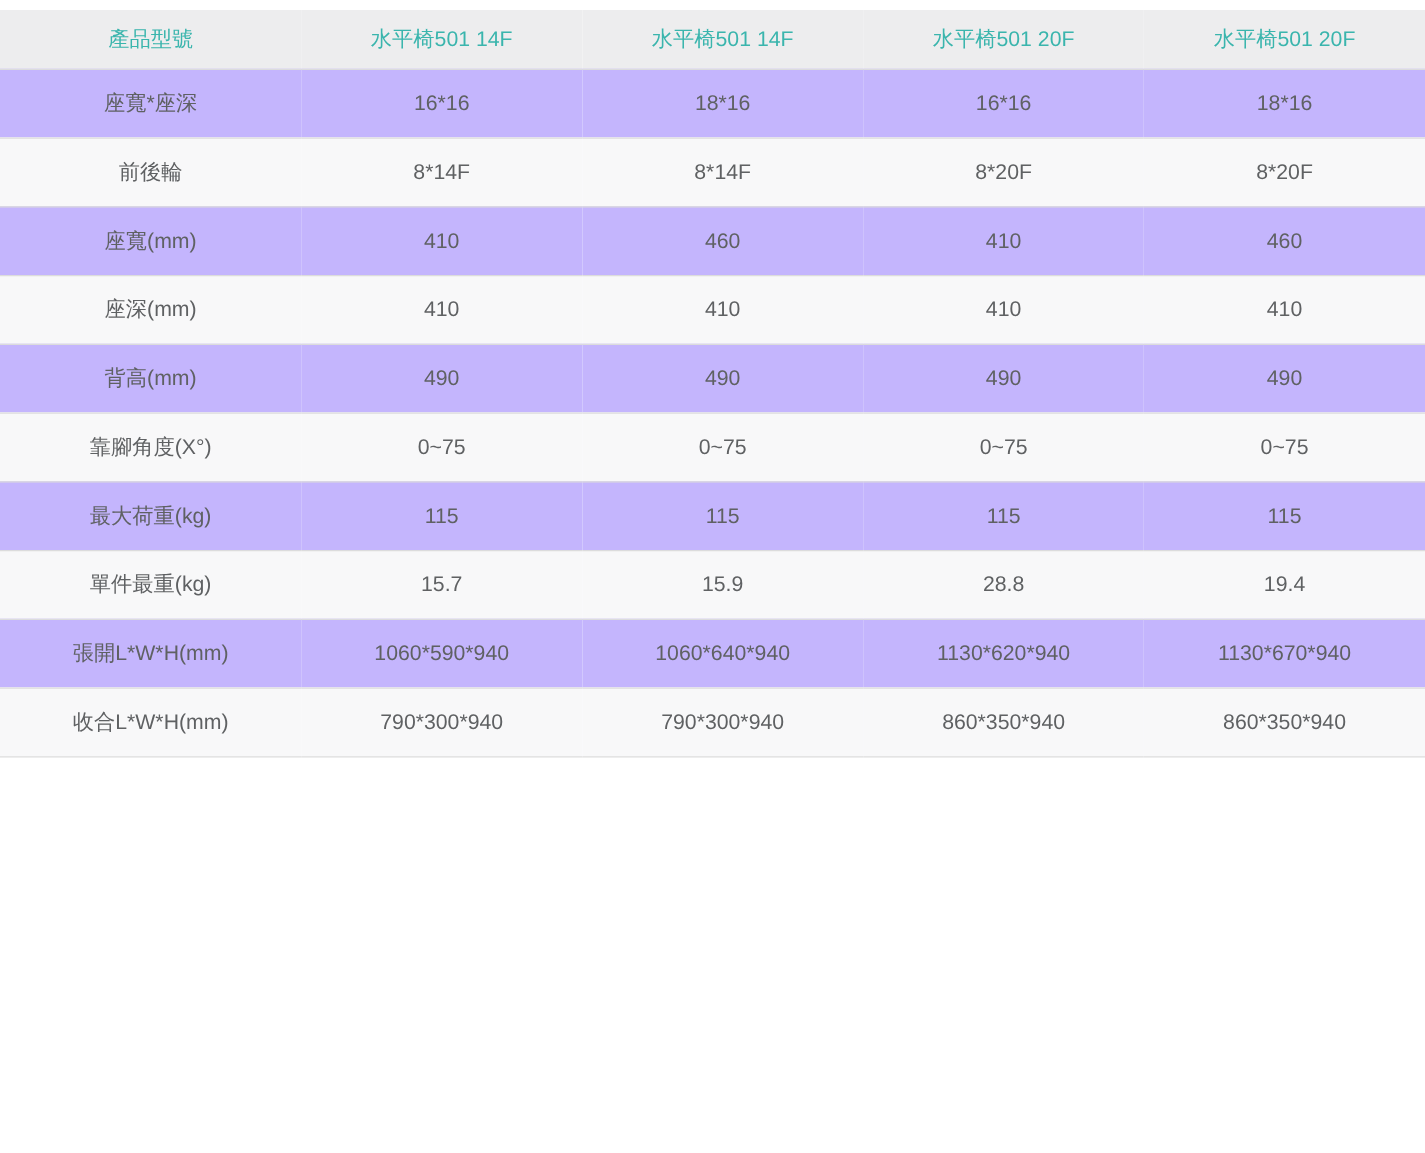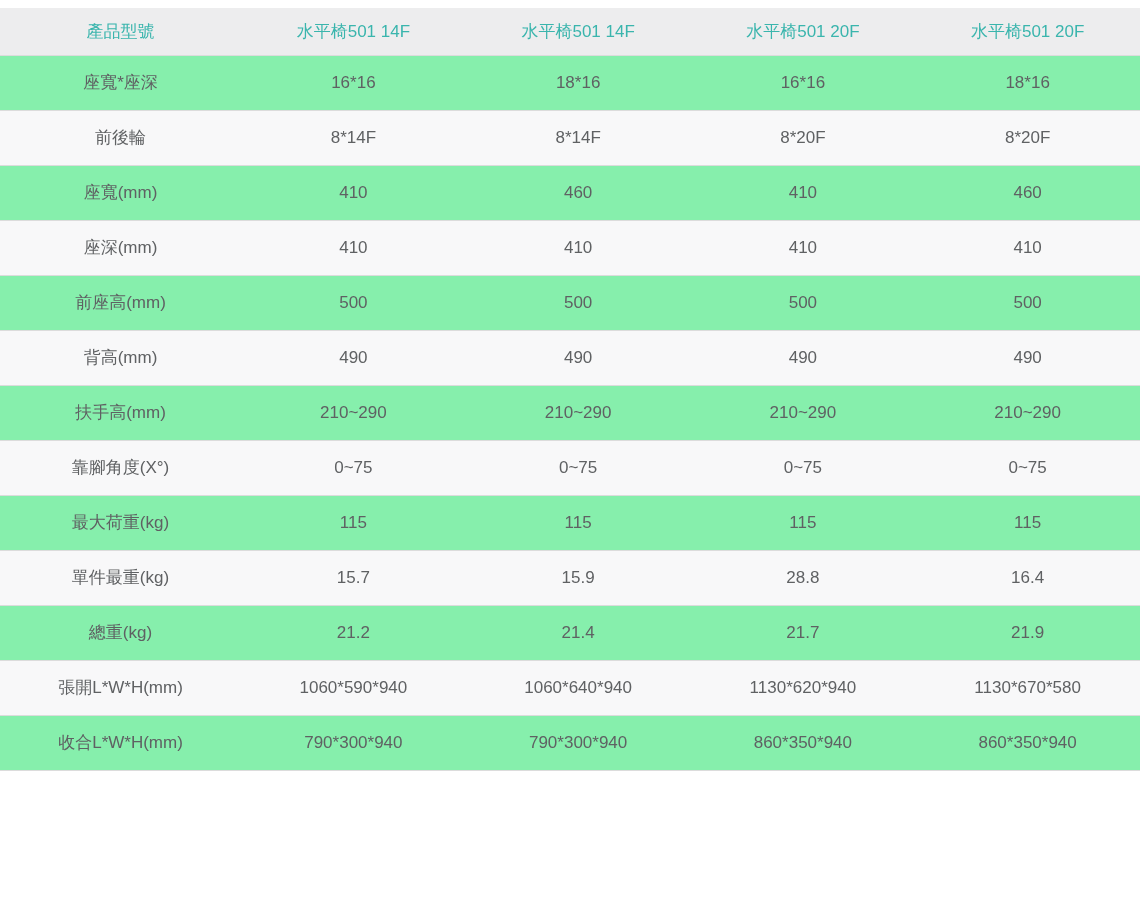--- a/index.html
+++ b/index.html
@@ -39,21 +39,21 @@
     color: var(--header-text);
     font-weight: normal;
     font-size: 17px;
     text-align: center;
     vertical-align: middle;
     border-bottom: 1px solid var(--border);
     padding: 0;
   }
   tbody tr {
     height: 55px;
-    background: #86efac;
+    background: #c4b5fd;
   }
   tbody tr:nth-child(even) {
     background: var(--row-alt-bg);
   }
   tbody td {
     color: var(--body-text);
     font-size: 17px;
     text-align: center;
     vertical-align: middle;
     border-bottom: 1px solid var(--border);
@@ -103,74 +103,53 @@
         <td>460</td>
       </tr>
       <tr>
         <td>座深(mm)</td>
         <td>410</td>
         <td>410</td>
         <td>410</td>
         <td>410</td>
       </tr>
       <tr>
-        <td>前座高(mm)</td>
-        <td>500</td>
-        <td>500</td>
-        <td>500</td>
-        <td>500</td>
-      </tr>
-      <tr>
         <td>背高(mm)</td>
         <td>490</td>
         <td>490</td>
         <td>490</td>
         <td>490</td>
-      </tr>
-      <tr>
-        <td>扶手高(mm)</td>
-        <td>210~290</td>
-        <td>210~290</td>
-        <td>210~290</td>
-        <td>210~290</td>
       </tr>
       <tr>
         <td>靠腳角度(X°)</td>
         <td>0~75</td>
         <td>0~75</td>
         <td>0~75</td>
         <td>0~75</td>
       </tr>
       <tr>
         <td>最大荷重(kg)</td>
         <td>115</td>
         <td>115</td>
         <td>115</td>
         <td>115</td>
       </tr>
       <tr>
         <td>單件最重(kg)</td>
         <td>15.7</td>
         <td>15.9</td>
         <td>28.8</td>
-        <td>16.4</td>
-      </tr>
-      <tr>
-        <td>總重(kg)</td>
-        <td>21.2</td>
-        <td>21.4</td>
-        <td>21.7</td>
-        <td>21.9</td>
+        <td>19.4</td>
       </tr>
       <tr>
         <td>張開L*W*H(mm)</td>
         <td>1060*590*940</td>
         <td>1060*640*940</td>
         <td>1130*620*940</td>
-        <td>1130*670*580</td>
+        <td>1130*670*940</td>
       </tr>
       <tr>
         <td>收合L*W*H(mm)</td>
         <td>790*300*940</td>
         <td>790*300*940</td>
         <td>860*350*940</td>
         <td>860*350*940</td>
       </tr>
     </tbody>
 </table>

